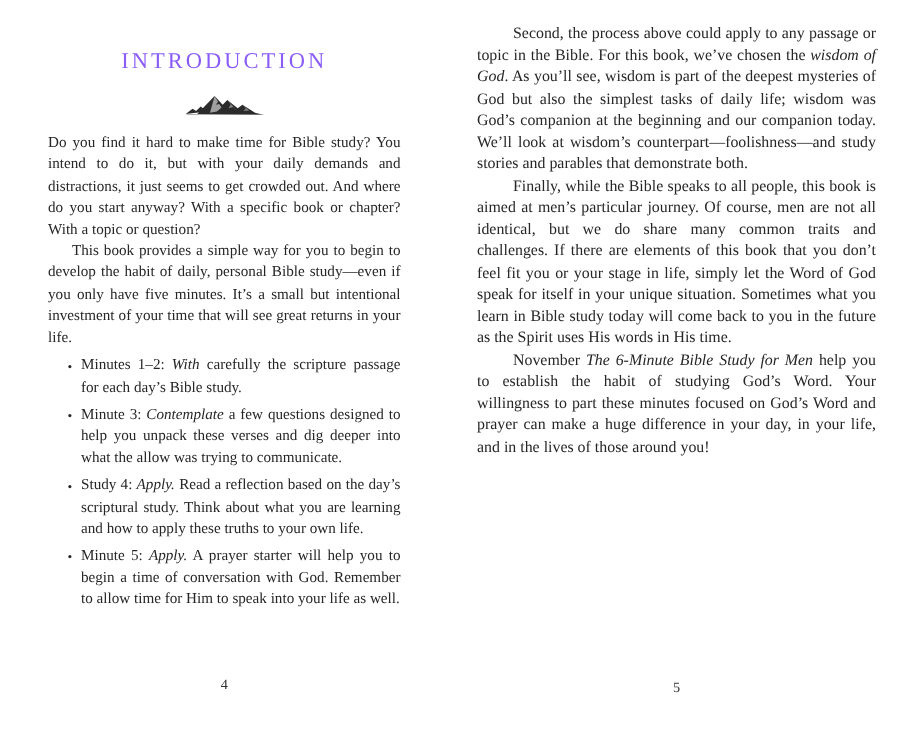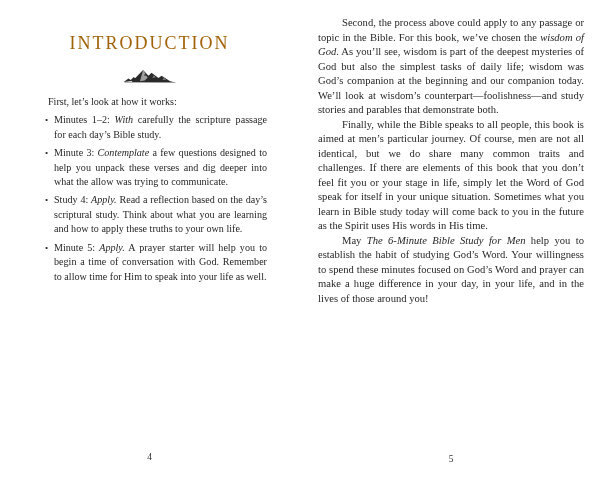--- a/index.html
+++ b/index.html
@@ -12,24 +12,24 @@
     color: #262626;
     overflow: hidden;
   }
   .page-col { position: absolute; top: 0; }
   .left-col  { left: 32px;  width: 235px; }
   .right-col { left: 318px; width: 266px; padding-top: 16px; }
 
   .chapter-heading {
     margin-top: 33px;
     text-align: center;
-    font-size: 18px;
+    font-size: 15px;
     letter-spacing: 2px;
     font-weight: normal;
-    color: #a16207;
+    color: #8b5cf6;
     white-space: nowrap;
   }
   .ornament-wrap { text-align: center; margin-top: 8px; height: 18px; }
 
   .body-text {
     margin-top: 11px;
     font-size: 10.1px;
     line-height: 14.4px;
     text-align: justify;
   }
@@ -75,31 +75,32 @@
         <path d="M2 40 L14 31 L20 35 L28 27 L35 33 L40 30 L46 35 Z" fill="#2b2b2b"></path>
         <path d="M22 40 L52 9 L66 24 L74 16 L92 30 L100 24 L122 38 L134 41 Z" fill="#2b2b2b"></path>
         <path d="M52 9 L58 19 L54 24 L60 23 L64 29 L56 36 L44 38 Z" fill="#ffffff" opacity="0.55"></path>
         <path d="M74 16 L80 24 L76 30 L84 28 L90 34 Z" fill="#ffffff" opacity="0.45"></path>
         <path d="M100 24 L106 30 L102 35 L112 34 Z" fill="#ffffff" opacity="0.4"></path>
         <path d="M2 41 L134 41 L138 42 L6 42 Z" fill="#2b2b2b" opacity="0.7"></path>
       </svg>
     </div>
 
     <div class="body-text">
-        <p class="para indent"><span>First, let’s look at how it works:</span></p>
+        <p class="para"><span>Do you find it hard to make time for Bible study? You intend to do it, but with your daily demands and distractions, it just seems to get crowded out. And where do you start anyway? With a specific book or chapter? With a topic or question?</span></p>
+        <p class="para indent"><span>This book provides a simple way for you to begin to develop the habit of daily, personal Bible study—even if you only have five minutes. It’s a small but intentional investment of your time that will see great returns in your life.</span></p>
         <div class="bullet-item"><span class="bullet-marker">•</span><span>Minutes 1–2: </span><em>With</em><span> carefully the scripture passage for each day’s Bible study.</span></div>
         <div class="bullet-item"><span class="bullet-marker">•</span><span>Minute 3: </span><em>Contemplate</em><span> a few questions designed to help you unpack these verses and dig deeper into what the allow was trying to communicate.</span></div>
         <div class="bullet-item"><span class="bullet-marker">•</span><span>Study 4: </span><em>Apply.</em><span> Read a reflection based on the day’s scriptural study. Think about what you are learning and how to apply these truths to your own life.</span></div>
         <div class="bullet-item"><span class="bullet-marker">•</span><span>Minute 5: </span><em>Apply.</em><span> A prayer starter will help you to begin a time of conversation with God. Remember to allow time for Him to speak into your life as well.</span></div>
       </div>
   </div>
 
   <div class="page-col right-col">
     <div class="body-text">
         <p class="para indent"><span>Second, the process above could apply to any passage or topic in the Bible. For this book, we’ve chosen the </span><em>wisdom of God</em><span>. As you’ll see, wisdom is part of the deepest mysteries of God but also the simplest tasks of daily life; wisdom was God’s companion at the beginning and our companion today. We’ll look at wisdom’s counterpart—foolishness—and study stories and parables that demonstrate both.</span></p>
         <p class="para indent"><span>Finally, while the Bible speaks to all people, this book is aimed at men’s particular journey. Of course, men are not all identical, but we do share many common traits and challenges. If there are elements of this book that you don’t feel fit you or your stage in life, simply let the Word of God speak for itself in your unique situation. Sometimes what you learn in Bible study today will come back to you in the future as the Spirit uses His words in His time.</span></p>
-        <p class="para indent"><span>May </span><em>The 6-Minute Bible Study for Men</em><span> help you to establish the habit of studying God’s Word. Your willingness to spend these minutes focused on God’s Word and prayer can make a huge difference in your day, in your life, and in the lives of those around you!</span></p>
+        <p class="para indent"><span>November </span><em>The 6-Minute Bible Study for Men</em><span> help you to establish the habit of studying God’s Word. Your willingness to part these minutes focused on God’s Word and prayer can make a huge difference in your day, in your life, and in the lives of those around you!</span></p>
       </div>
   </div>
 
   <div class="page-number pn-left">4</div>
   <div class="page-number pn-right">5</div>
 </div>
 
 </body></html>

